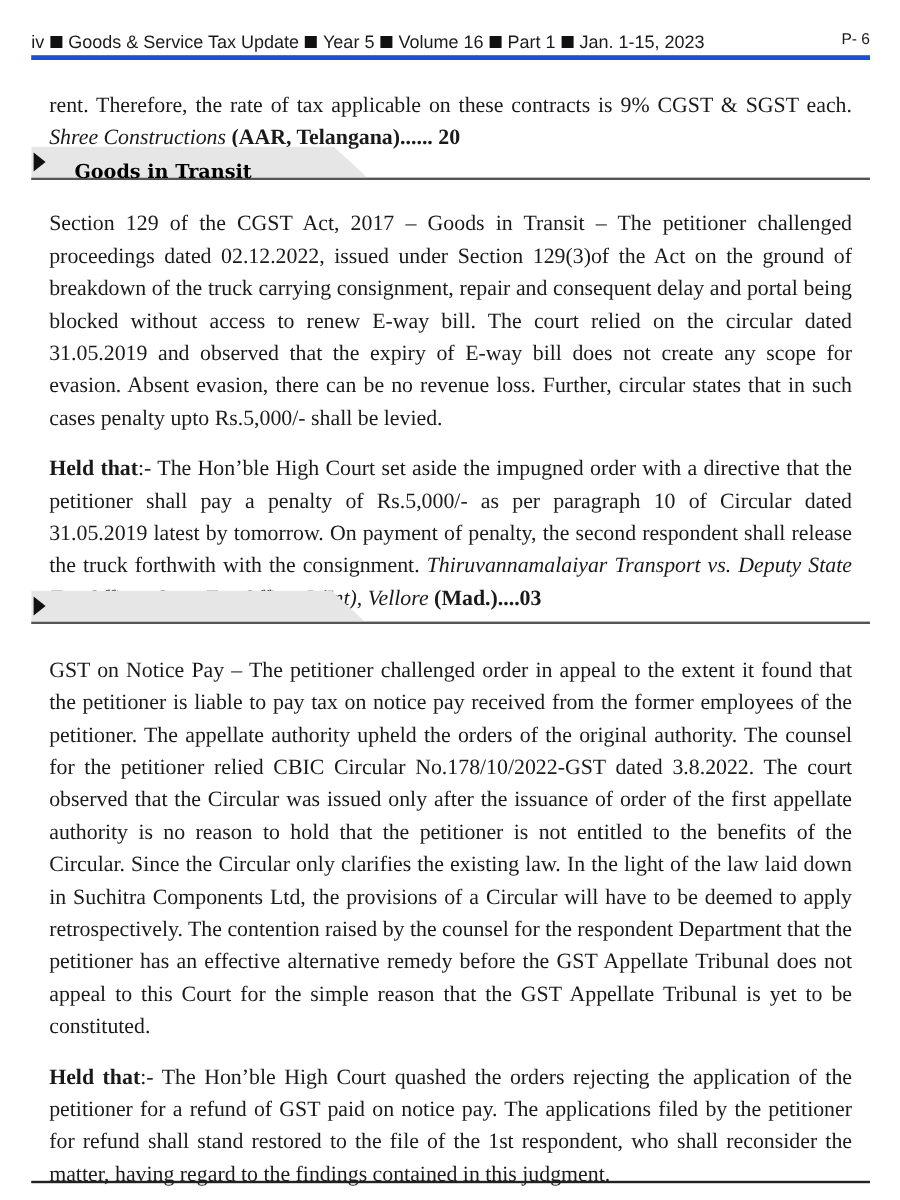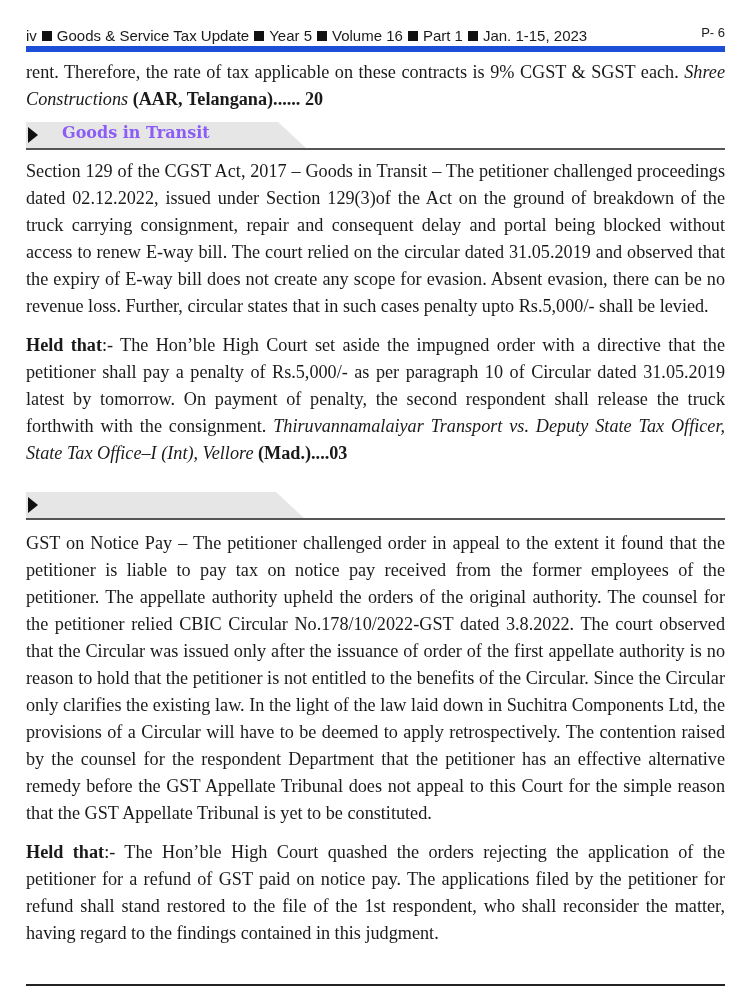--- a/index.html
+++ b/index.html
@@ -1,47 +1,47 @@
 <!DOCTYPE html>
 <html><head>
 <meta charset="utf-8">
 <style>
   html, body { margin: 0; padding: 0; background: #ffffff; }
   body { width: 750px; height: 1000px; position: relative; overflow: hidden; color: #1a1a1a; }
   .header {
     position: absolute; left: 26px; top: 26px; width: 699px; height: 20px;
-    border-bottom: 6px solid #1d4ed8;
+    border-bottom: 4px solid #1d4ed8;
     font-family: "Liberation Sans", sans-serif; font-size: 15px;
   }
   .header .left { position: absolute; left: 0; top: 1px; white-space: nowrap; }
   .header .right { position: absolute; right: 0; top: -1px; font-size: 13px; margin-left: 19px; }
   .sq { display: inline-block; width: 10px; height: 10px; background: #111; margin: 0 5px; vertical-align: 0px; }
   .body-text {
     position: absolute; left: 26px; width: 699px;
     font-family: "Liberation Serif", serif; font-size: 18.2px; line-height: 27px;
     text-align: justify;
   }
-  .body-text p { margin: 0; }
+  .body-text p { margin: 15px; }
   .section {
     position: absolute; left: 26px; width: 699px; height: 26px;
     border-bottom: 2px solid #555;
   }
   .section .tab {
     position: absolute; left: 0; top: 0; height: 26px;
     background: #e6e6e6;
     clip-path: polygon(0 0, calc(100% - 28px) 0, 100% 100%, 0 100%);
   }
   .section .arrow {
     position: absolute; left: 2px; top: 5px; width: 0; height: 0;
     border-top: 8px solid transparent; border-bottom: 8px solid transparent;
     border-left: 10px solid #111;
   }
   .section .title {
-    position: absolute; left: 36px; top: 1px;
-    font-family: "DejaVu Serif", serif; font-weight: bold; font-size: 16px; color: #8b5cf6;
+    position: absolute; left: 36px; top: 11px;
+    font-family: "DejaVu Serif", serif; font-weight: bold; font-size: 16px; color: #000000;
     white-space: nowrap;
   }
   .footer-rule { position: absolute; left: 26px; top: 984px; width: 699px; height: 2px; background: #222; }
   b { font-weight: bold; }
   i { font-style: italic; }
 </style>
 </head>
 <body>
 
 <div class="header">

